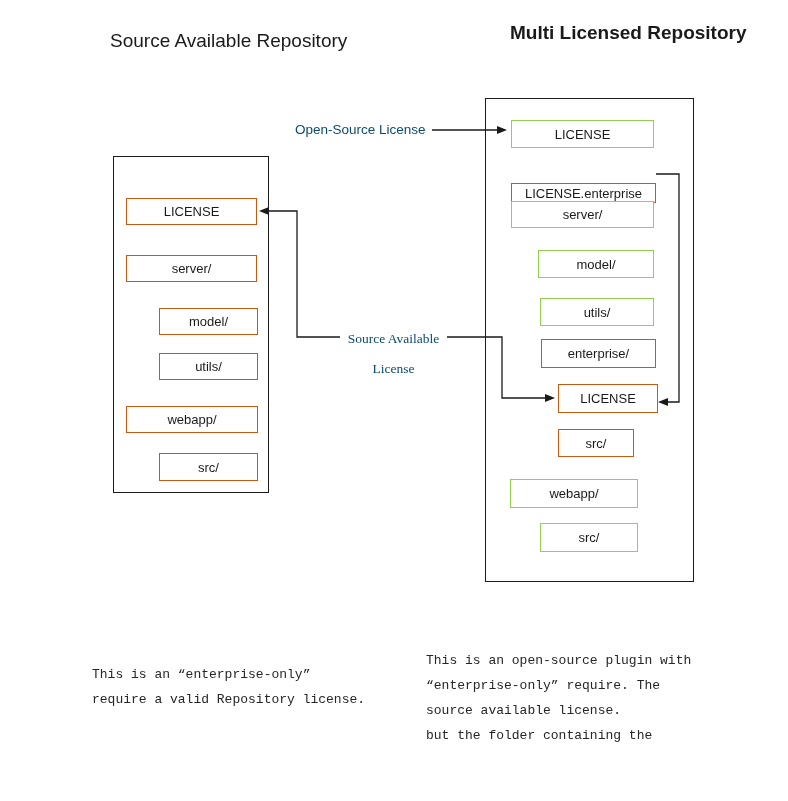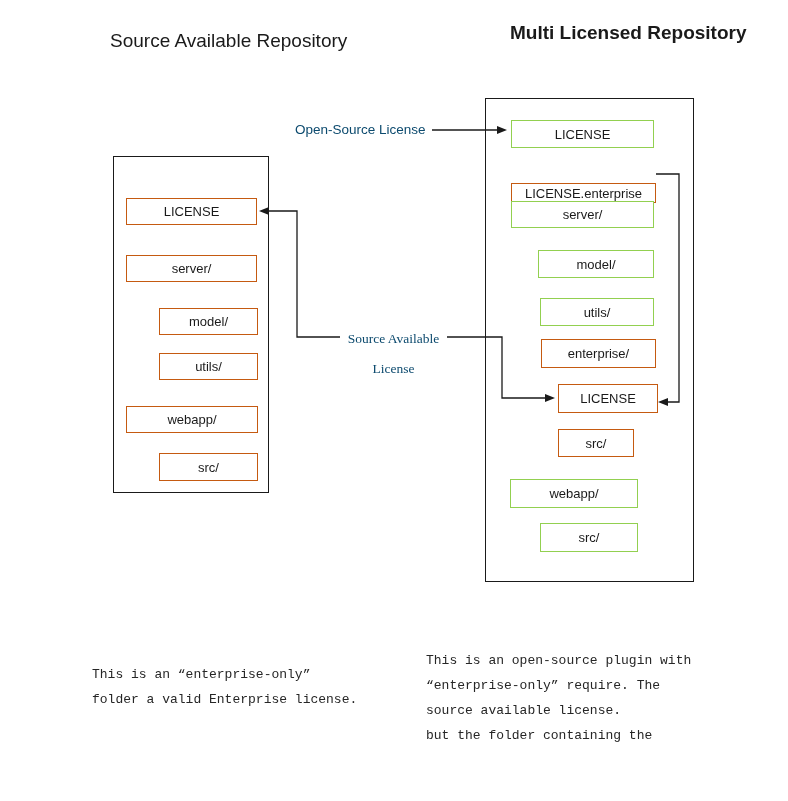--- a/index.html
+++ b/index.html
@@ -138,21 +138,21 @@
   </svg>
 
   <div class="connector-label" style="left:295px; top:122px;">Open-Source License</div>
   <div class="connector-label sa-label" style="left:336px; top:324px; width:115px;">
     <div>Source Available</div>
     <div>License</div>
   </div>
 
   <div class="caption" style="left:92px; top:662px;">
     <div>This is an “enterprise-only”</div>
-    <div>folder a valid Enterprise license.</div>
+    <div>require a valid Repository license.</div>
   </div>
   <div class="caption" style="left:426px; top:648px;">
     <div>This is an open-source plugin with</div>
     <div>“enterprise-only” require. The</div>
     <div>source available license.</div>
     <div>but the folder containing the</div>
   </div>
 
 </div>
 

